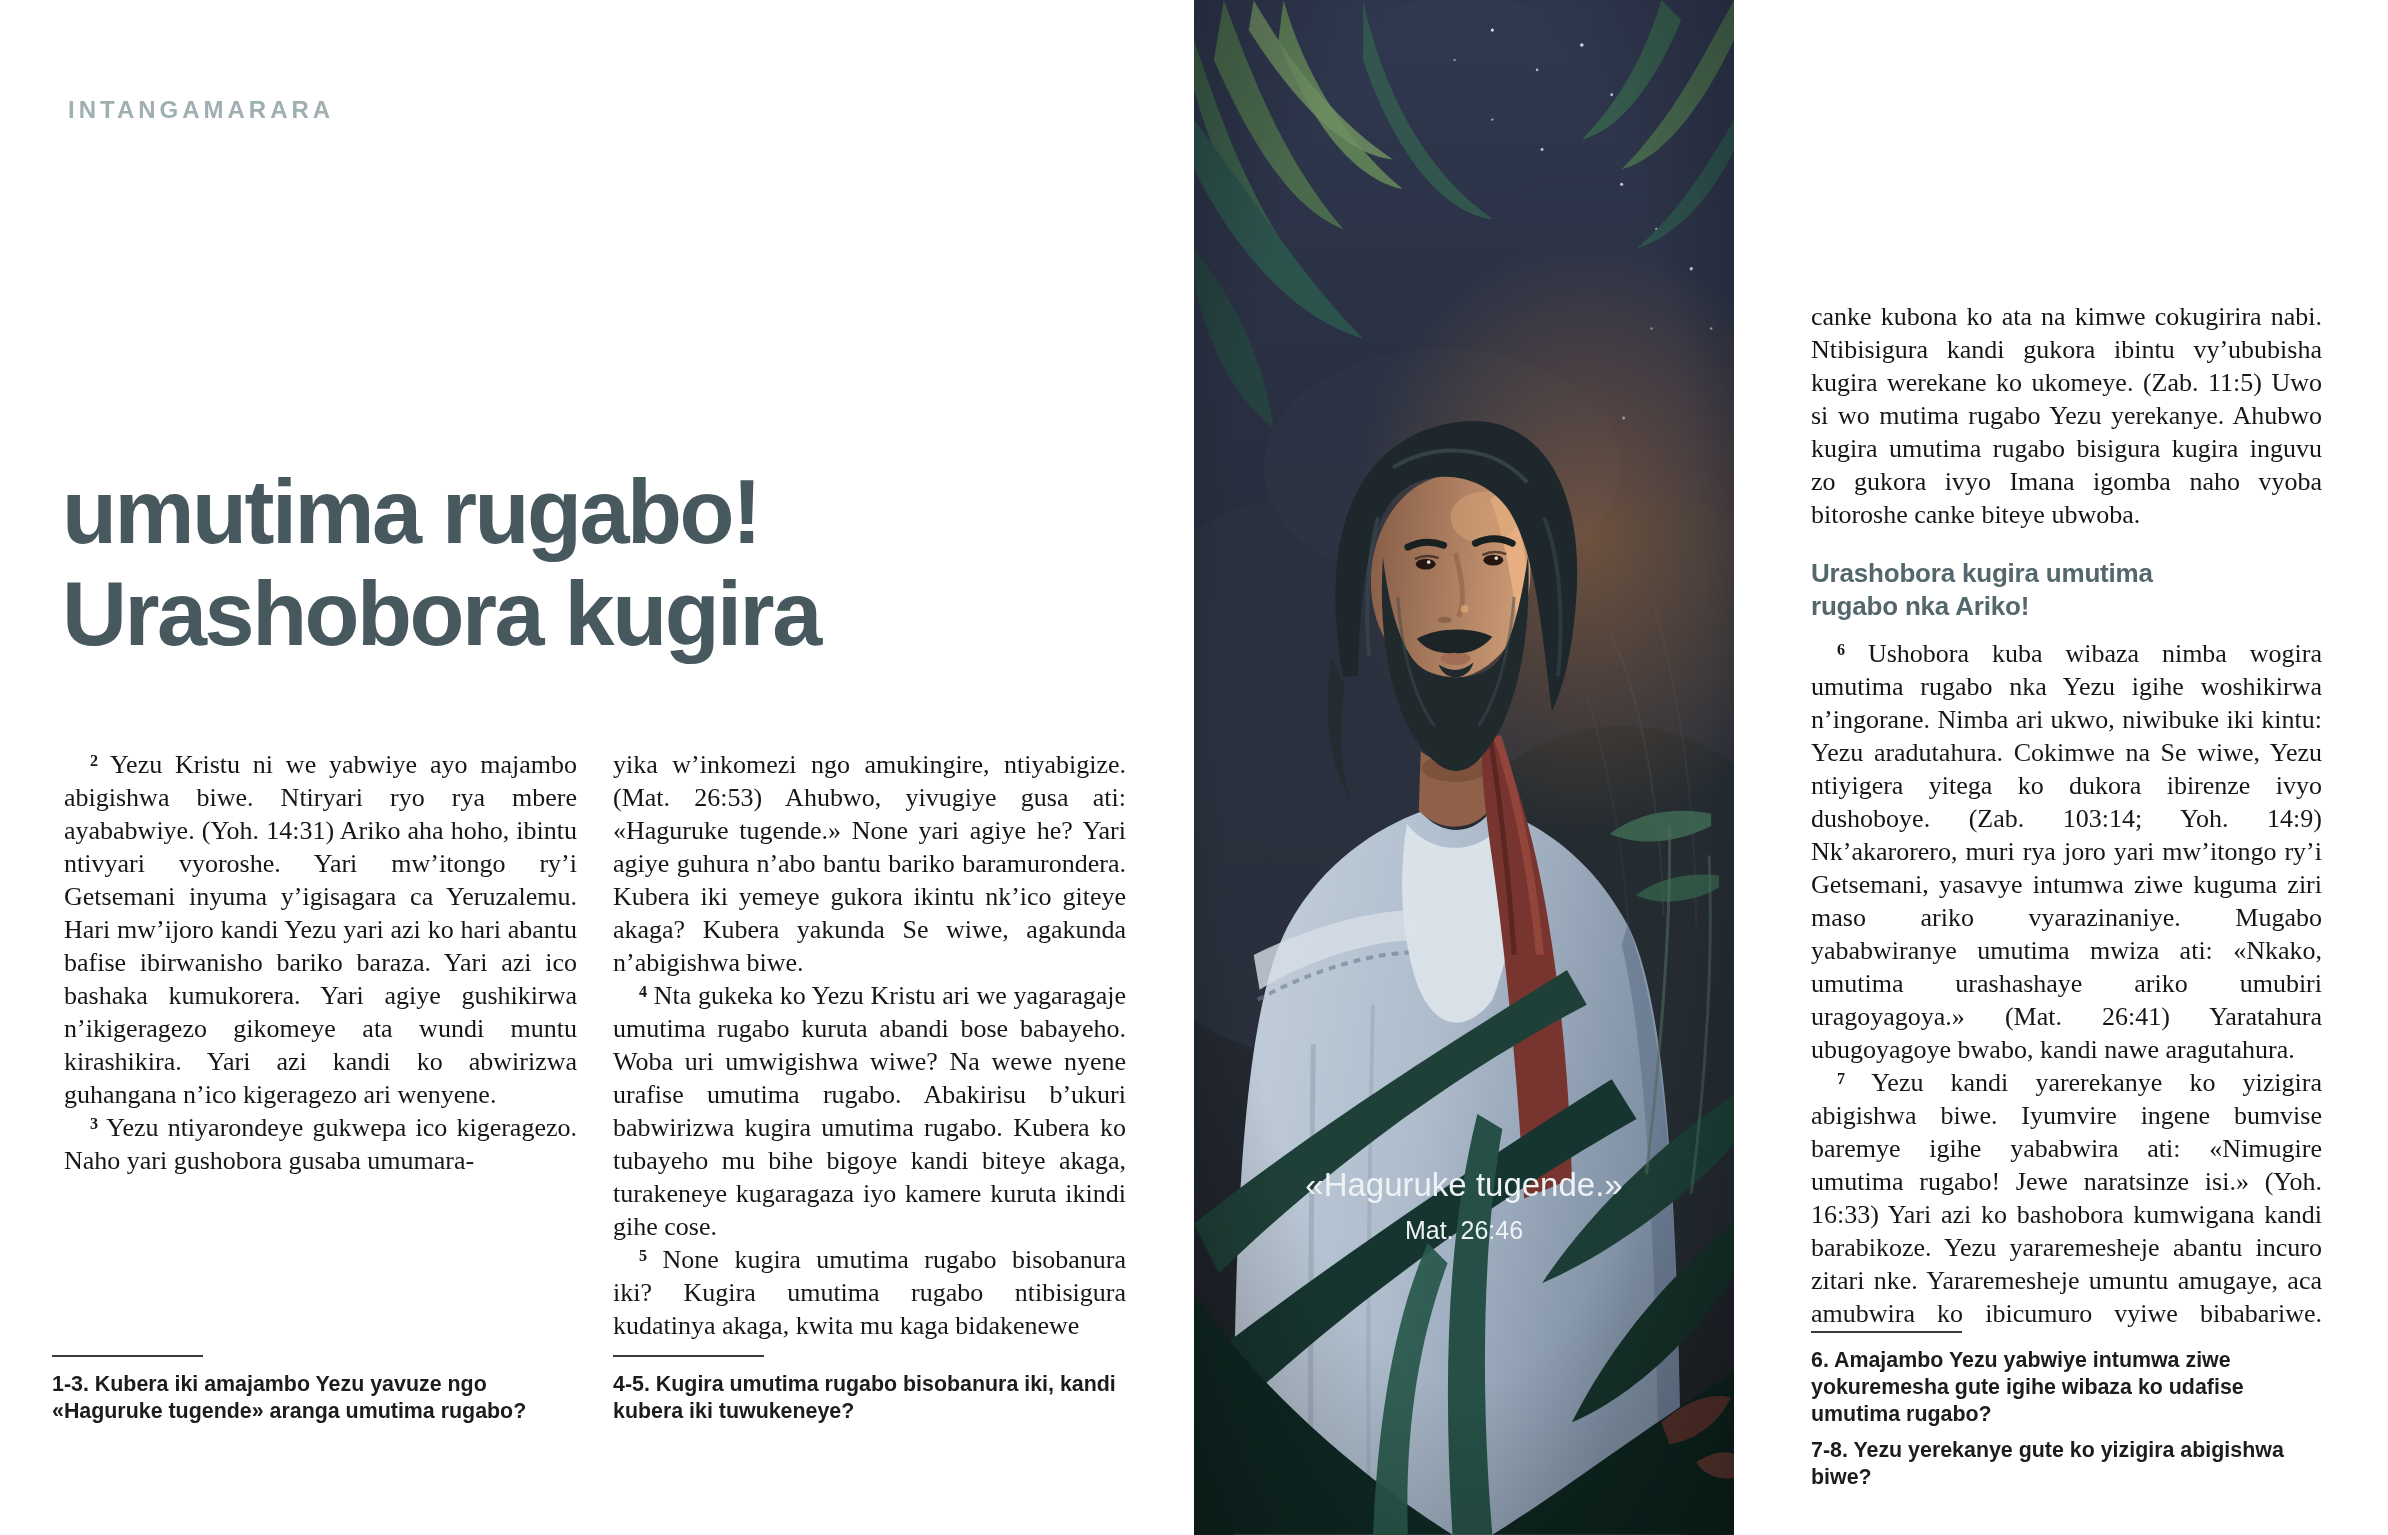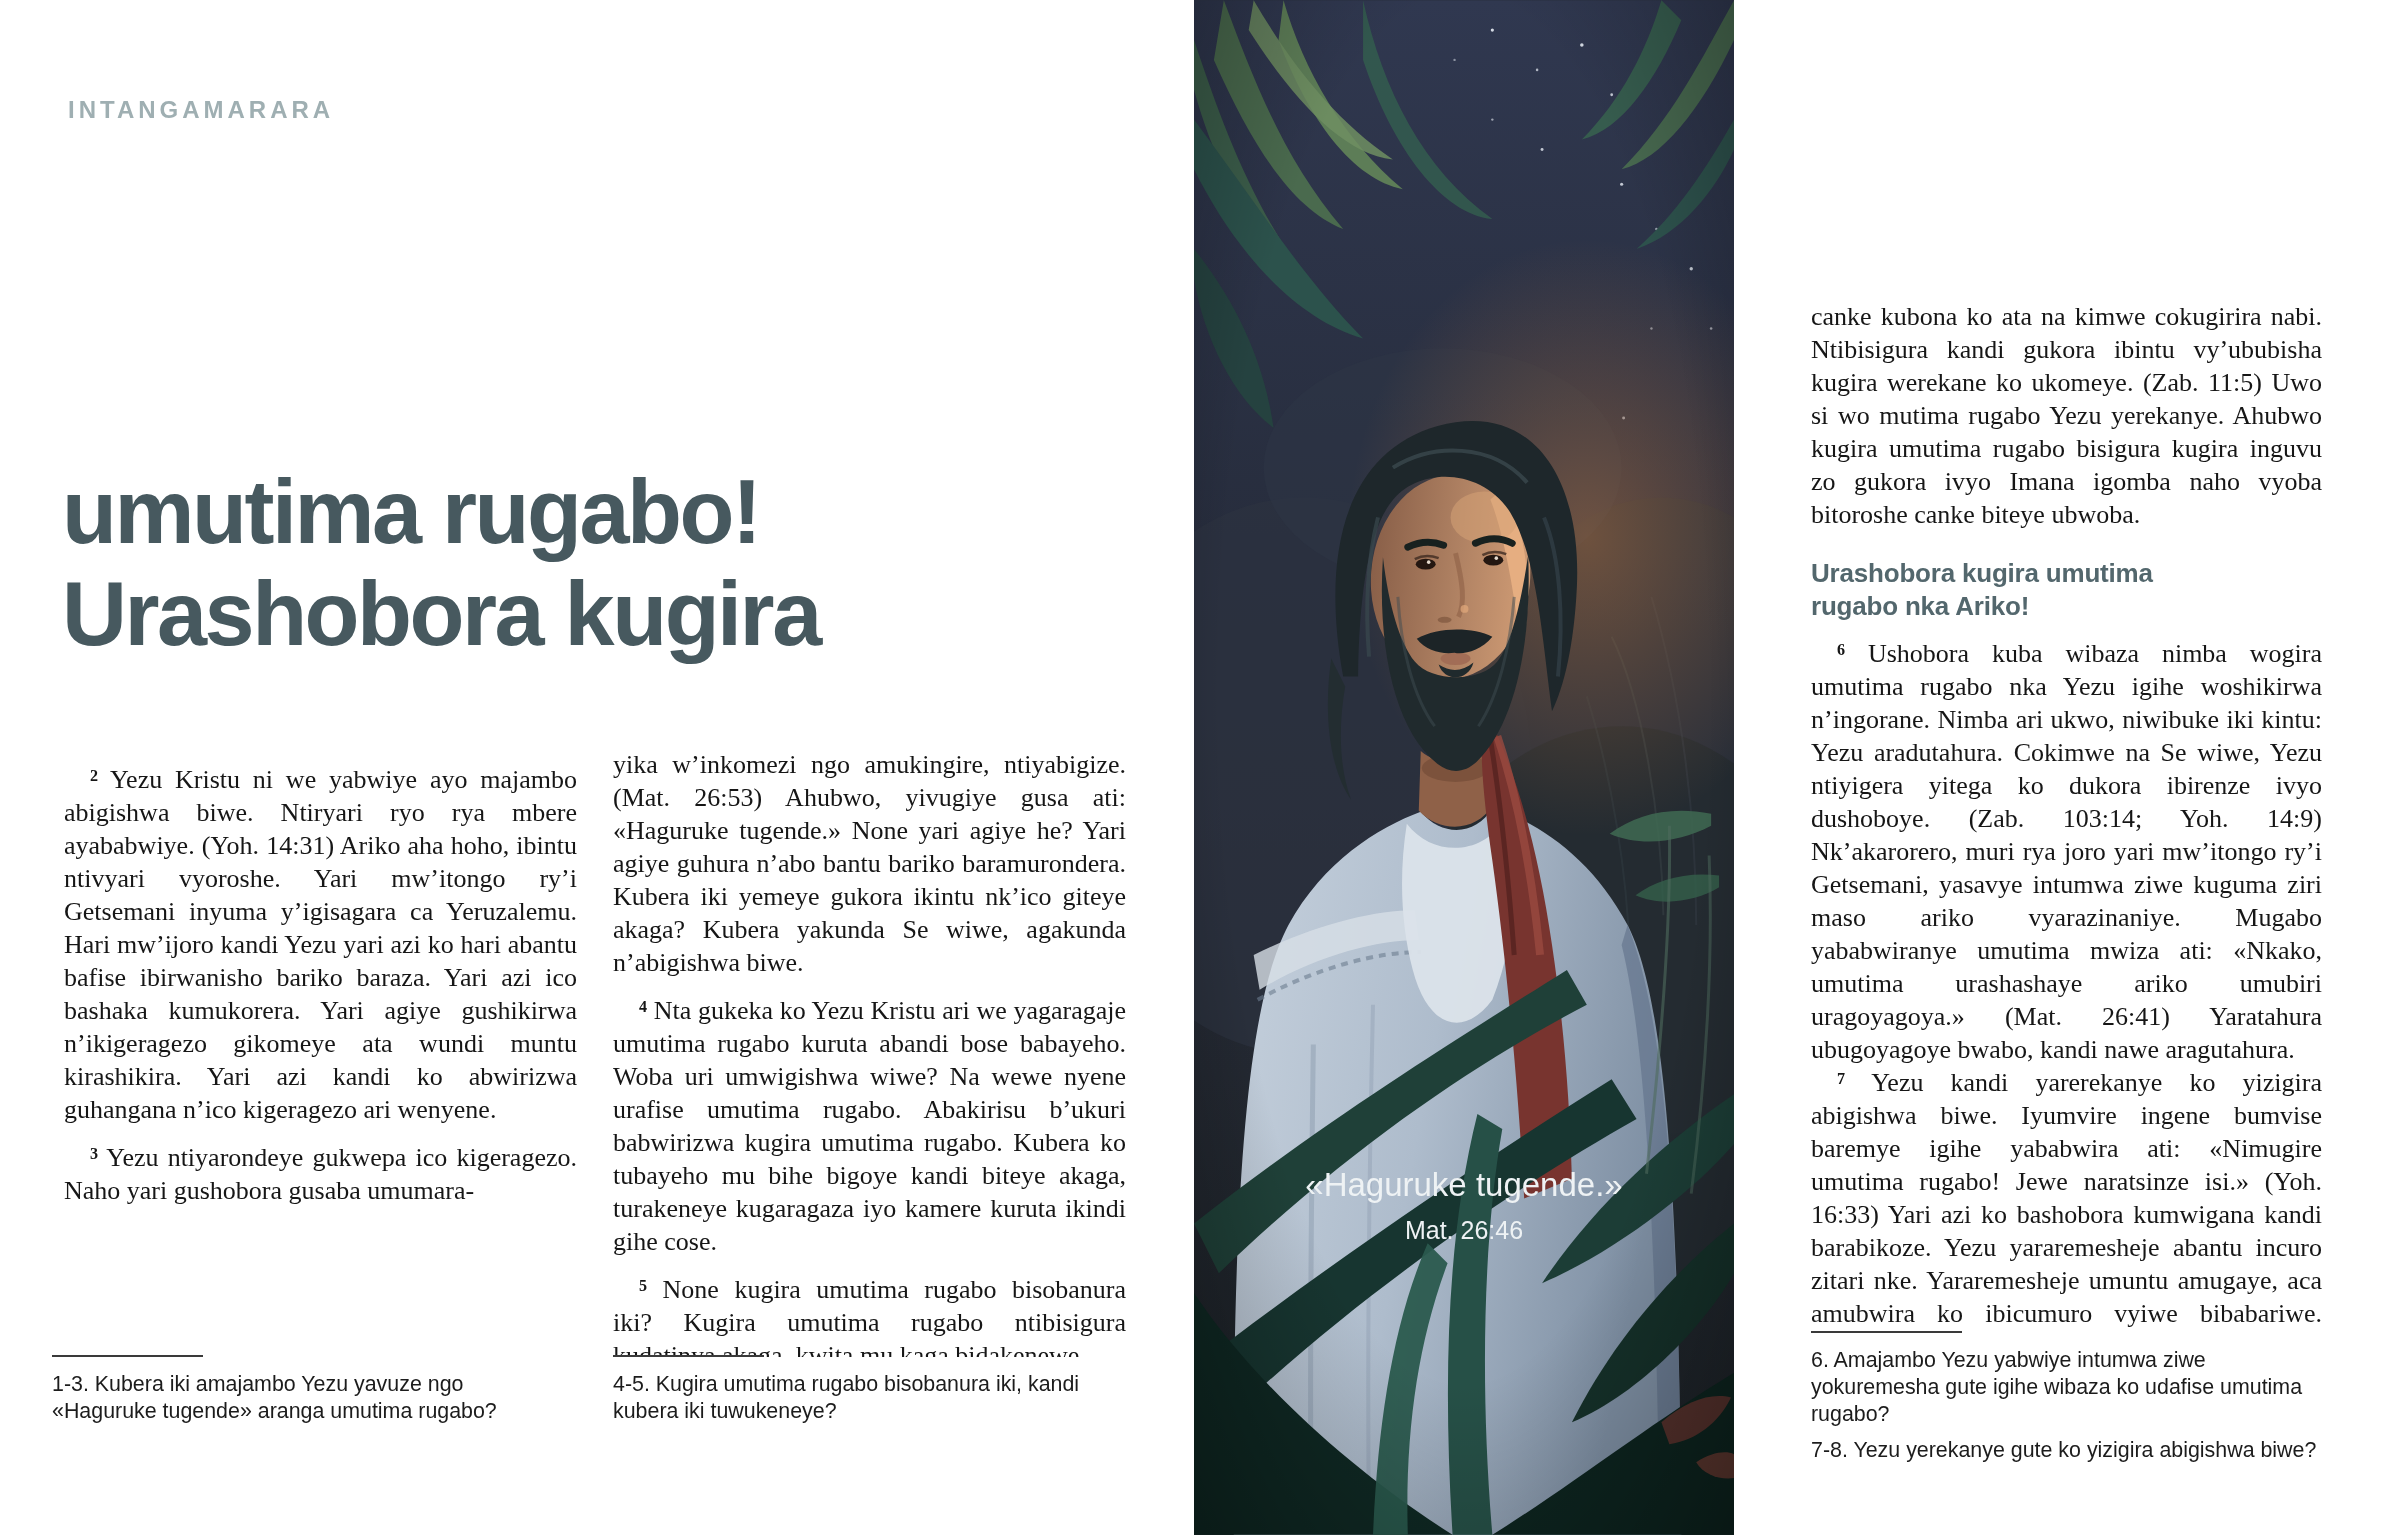--- a/index.html
+++ b/index.html
@@ -18,35 +18,36 @@
     font-size:90px;line-height:1.13;letter-spacing:-2.5px;color:#47595f;
   }
   .title span{display:block;}
   .bodycol{
     position:absolute;top:748px;width:513px;height:609px;overflow:hidden;
     font-size:26px;line-height:33px;text-align:justify;color:#161616;
   }
   #col1{left:64px;}
   #col2{left:613px;}
   .bodycol p, #col3 p{margin:0;}
-  p.indent{text-indent:26px;margin-top:15px;}
+  p.indent{text-indent:26px;}
   sup.pn{font-weight:bold;font-size:0.62em;line-height:0;vertical-align:0.45em;}
   #col3{
     position:absolute;left:1811px;top:300px;width:511px;height:1029px;overflow:hidden;
     font-size:26px;line-height:33px;text-align:justify;color:#161616;
   }
   #col3 h2{
     font-family:"Liberation Sans",sans-serif;font-weight:bold;
     font-size:26px;line-height:33px;color:#53676d;letter-spacing:-0.2px;
     margin:26px 0 14px 0;max-width:428px;text-align:left;
   }
   .footnotes{
     position:absolute;width:513px;
     font-family:"Liberation Sans",sans-serif;font-size:21.4px;line-height:27px;color:#1c1c1c;
     text-align:left;
+    font-weight:bold;
   }
   #fn1{left:52px;top:1355px;}
   #fn2{left:613px;top:1355px;}
   #fn3{left:1811px;top:1331px;width:511px;}
   .fn-rule{width:151px;border-top:2px solid #3a3a3a;margin-bottom:14px;height:0;}
   .footnotes p{margin:0 0 9px 0;}
   .illustration{position:absolute;left:1194px;top:0;width:540px;height:1535px;overflow:hidden;background:#232831;}
   .illustration svg{display:block;}
   .caption{
     position:absolute;left:1194px;top:1166px;width:540px;text-align:center;

